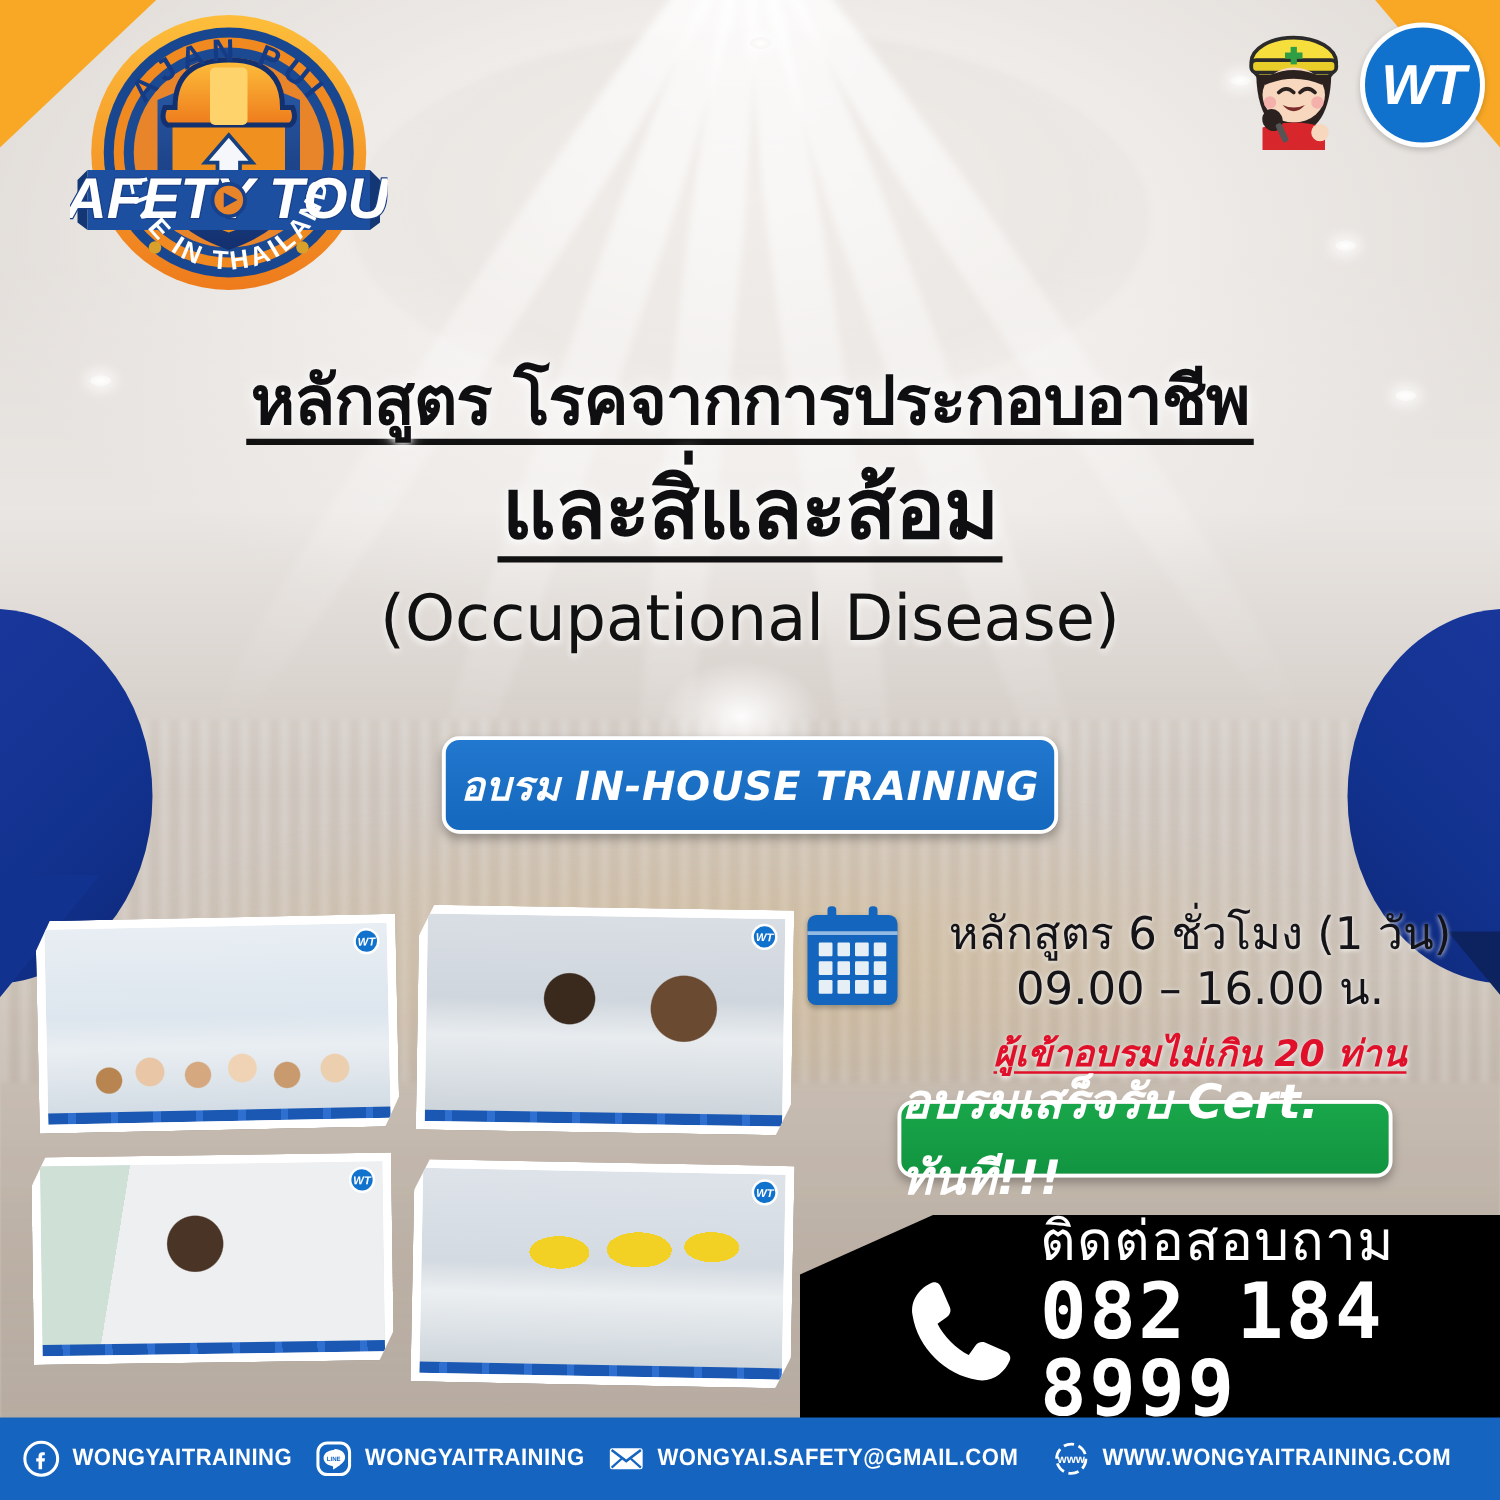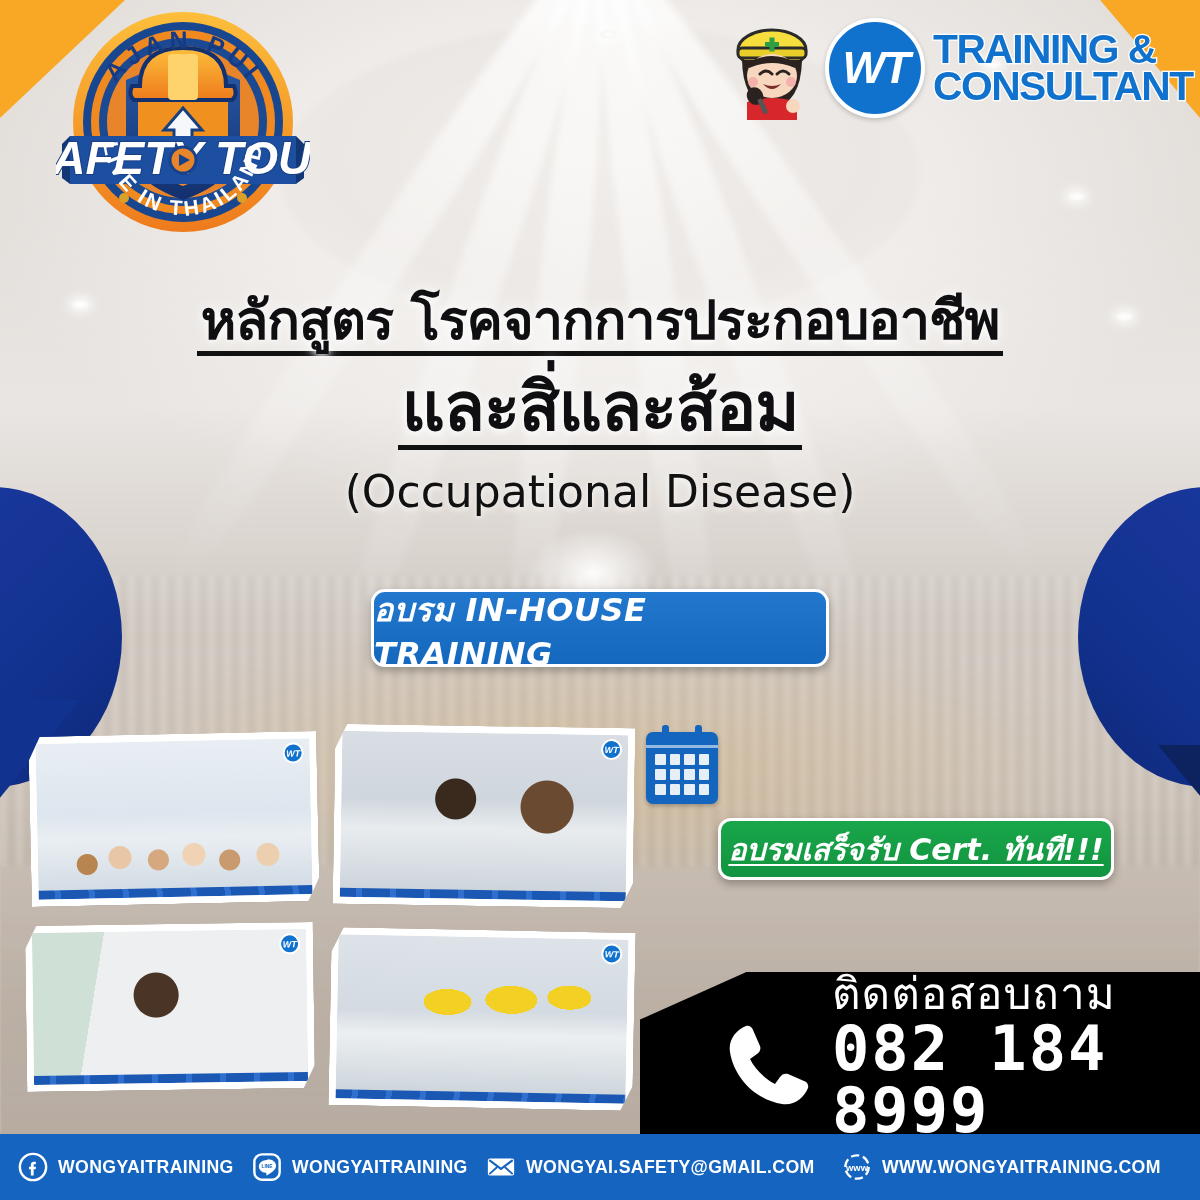--- a/index.html
+++ b/index.html
@@ -149,28 +149,28 @@
     display:inline-block;
     border-bottom:5px solid #111;
     padding:0 4px 2px;
     text-shadow:0 2px 6px rgba(255,255,255,.85), 0 0 14px rgba(255,255,255,.8);
   }
   .h-thai1 { font-size:54px; letter-spacing:-1px; }
   .h-thai2 { font-size:67px; margin-top:16px; letter-spacing:-1px; }
   .h-eng {
     display:block; margin-top:16px;
     font-family:"DejaVu Sans","Liberation Sans",sans-serif;
-    font-size:44px; font-weight:400; color:#111;
+    font-size:51px; font-weight:400; color:#111;
     text-shadow:0 2px 6px rgba(255,255,255,.85);
   }
 
   
   .pill-inhouse {
     position:absolute; left:50%; transform:translateX(-50%);
-    top:589px; width:458px; height:78px;
+    top:589px; width:493px; height:78px;
     background:linear-gradient(#2277CE,#1469BE);
     border:3px solid #ffffff; border-radius:14px;
     box-shadow:0 4px 8px rgba(0,0,0,.28);
     display:flex; align-items:center; justify-content:center;
   }
   .pill-inhouse span {
     font-family:"DejaVu Sans","Liberation Sans",sans-serif;
     color:#fff; font-weight:bold; font-style:italic;
     font-size:32px; letter-spacing:.5px;
   }
@@ -264,22 +264,22 @@
   }
   .pill-cert {
     margin:14px auto 0; width:396px; height:62px;
     background:linear-gradient(#19A64A,#129440);
     border:3px solid #ffffff; border-radius:13px;
     box-shadow:0 4px 8px rgba(0,0,0,.28);
     display:flex; align-items:center; justify-content:center;
   }
   .pill-cert span {
     font-family:"DejaVu Sans","Liberation Sans",sans-serif;
-    color:#fff; font-weight:bold; font-style:italic; font-size:30px;
-    text-decoration:underline; text-decoration-thickness:2px; text-underline-offset:4px;
+    color:#fff; font-weight:bold; font-style:italic; font-size:38px;
+    text-decoration-thickness:2px; text-underline-offset:4px;
   }
 
   
   .contact-panel {
     position:absolute; right:0; bottom:58px; width:560px; height:170px;
     background:#000000;
     clip-path:polygon(19% 0, 100% 0, 100% 100%, 0 100%, 0 28%);
   }
   .contact-inner { position:absolute; inset:0; display:flex; align-items:center; }
   .phone-glyph { margin-left:78px; margin-top:14px; flex:0 0 auto; }
@@ -413,24 +413,20 @@
         <circle cx="64" cy="66" r="5" fill="#F3A7A7" opacity=".8"></circle>
         <path d="M20 86 Q45 78 70 86 L70 104 L20 104 Z" fill="#D7262C"></path>
         <ellipse cx="28" cy="80" rx="8" ry="9" fill="#2B2220" transform="rotate(-25 28 80)"></ellipse>
         <rect x="30" y="84" width="5" height="16" rx="2" fill="#555" transform="rotate(-25 30 84)"></rect>
         <circle cx="66" cy="90" r="7" fill="#F7D8BE"></circle>
       </svg>
     </div>
     <div class="wt-circle">
       <span>WT</span>
     </div>
-    <div class="wt-words">
-      <div class="l1">TRAINING &amp;</div>
-      <div class="l2">CONSULTANT</div>
-    </div>
   </div>
 
   <div class="headline">
     <div class="h-thai1">หลักสูตร โรคจากการประกอบอาชีพ</div><br>
     <div class="h-thai2">และสิ่และส้อม</div>
     <span class="h-eng">(Occupational Disease)</span>
   </div>
 
   <div class="pill-inhouse">
     <span>อบรม IN-HOUSE TRAINING</span>
@@ -481,20 +477,25 @@
             <i></i>
             <i></i>
             <i></i>
             <i></i>
             <i></i>
             <i></i>
             <i></i>
             <i></i>
         </div>
       </div>
+      <div class="info-lines">
+        <div class="line-big">หลักสูตร 6 ชั่วโมง (1 วัน)</div>
+        <div class="line-big">09.00 – 16.00 น.</div>
+        <div class="line-red">ผู้เข้าอบรมไม่เกิน 20 ท่าน</div>
+      </div>
     </div>
     <div class="pill-cert">
       <span>อบรมเสร็จรับ Cert. ทันที!!!</span>
     </div>
   </div>
 
   <div class="contact-panel">
     <div class="contact-inner">
       <div class="phone-glyph">
         <svg width="96" height="96" viewBox="0 0 96 96">

